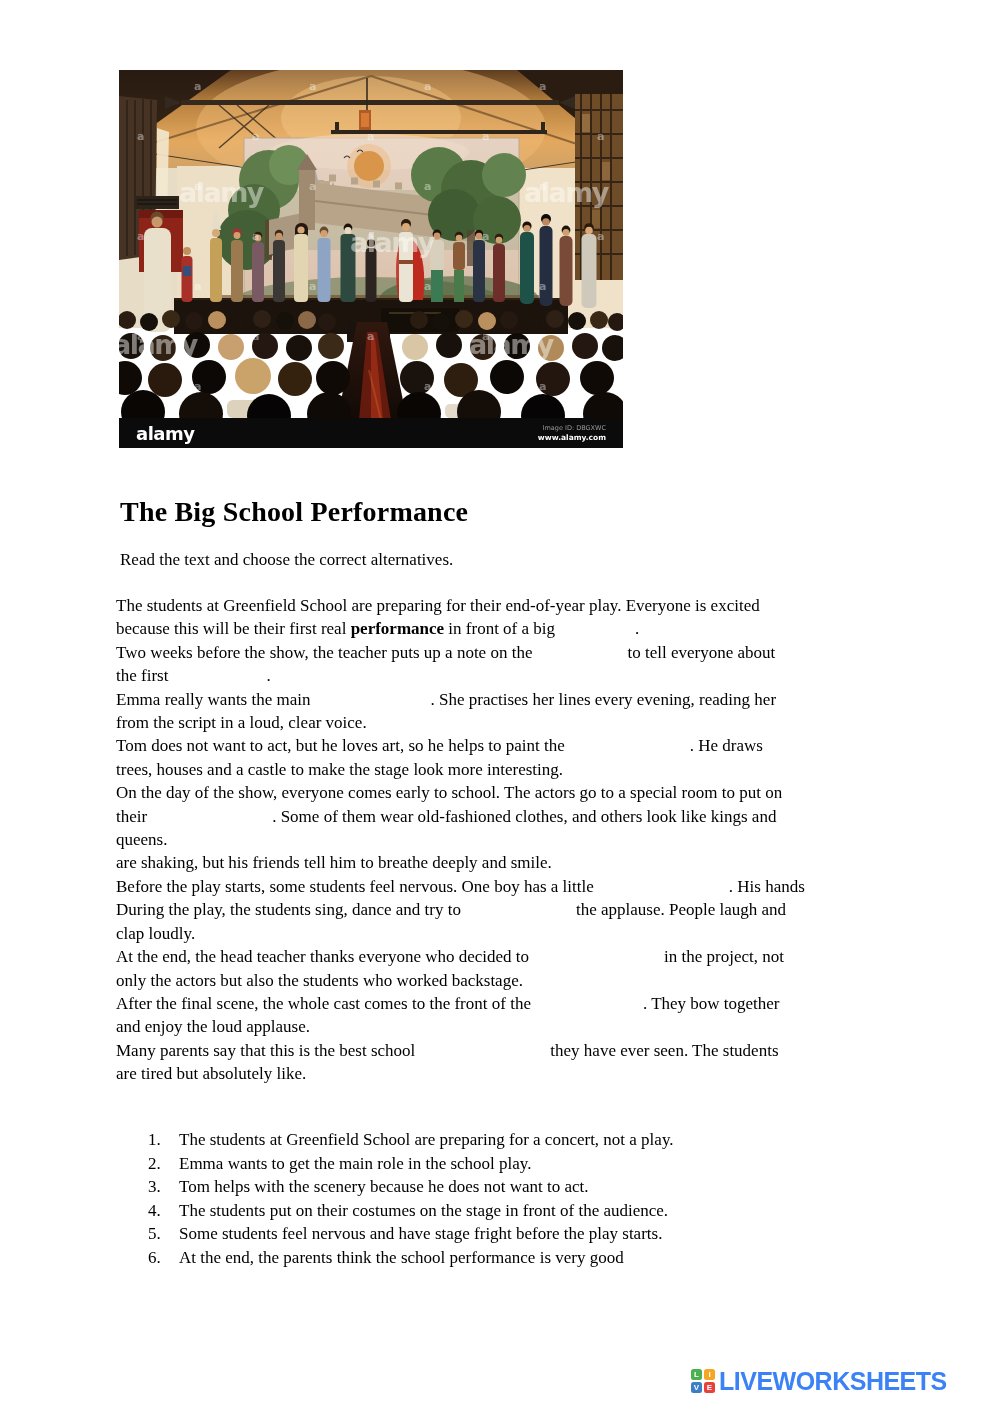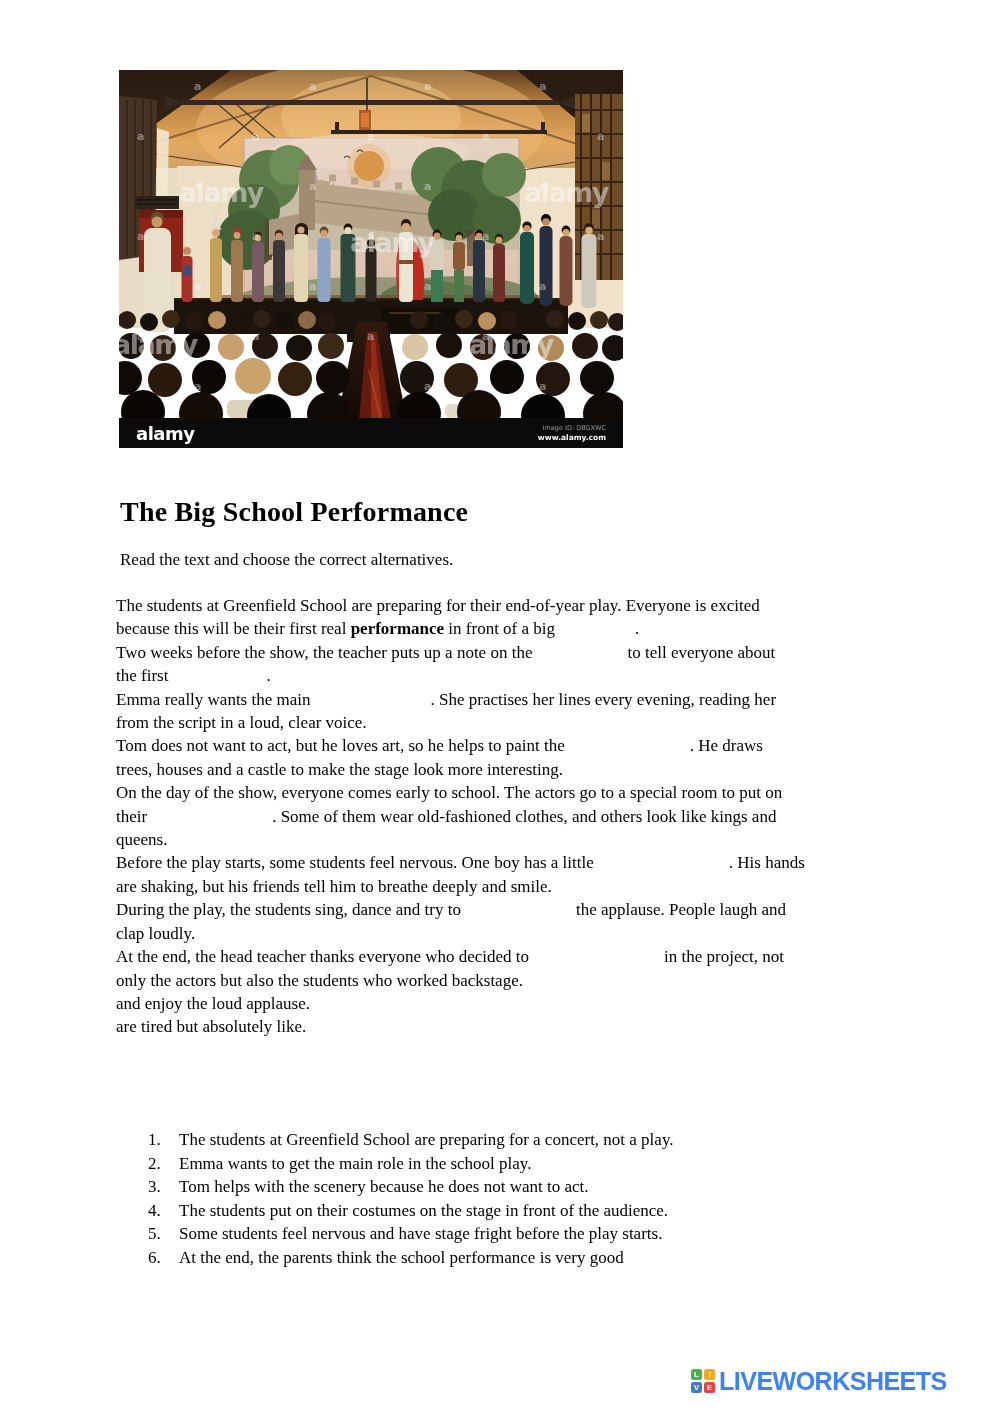--- a/index.html
+++ b/index.html
@@ -361,27 +361,29 @@
       <div class="pline"><span>because this will be their first real </span><b>performance</b><span> in front of a big</span><span class="gap" style="width: 80px;"></span><span>.</span></div>
       <div class="pline"><span>Two weeks before the show, the teacher puts up a note on the</span><span class="gap" style="width: 95px;"></span><span>to tell everyone about</span></div>
       <div class="pline"><span>the first</span><span class="gap" style="width: 98px;"></span><span>.</span></div>
       <div class="pline"><span>Emma really wants the main</span><span class="gap" style="width: 120px;"></span><span>. She practises her lines every evening, reading her</span></div>
       <div class="pline"><span>from the script in a loud, clear voice.</span></div>
       <div class="pline"><span>Tom does not want to act, but he loves art, so he helps to paint the</span><span class="gap" style="width: 125px;"></span><span>. He draws</span></div>
       <div class="pline"><span>trees, houses and a castle to make the stage look more interesting.</span></div>
       <div class="pline"><span>On the day of the show, everyone comes early to school. The actors go to a special room to put on</span></div>
       <div class="pline"><span>their</span><span class="gap" style="width: 125px;"></span><span>. Some of them wear old-fashioned clothes, and others look like kings and</span></div>
       <div class="pline"><span>queens.</span></div>
+      <div class="pline"><span>are shaking, but his friends tell him to breathe deeply and smile.</span></div>
       <div class="pline"><span>Before the play starts, some students feel nervous. One boy has a little</span><span class="gap" style="width: 135px;"></span><span>. His hands</span></div>
-      <div class="pline"><span>are shaking, but his friends tell him to breathe deeply and smile.</span></div>
       <div class="pline"><span>During the play, the students sing, dance and try to</span><span class="gap" style="width: 115px;"></span><span>the applause. People laugh and</span></div>
       <div class="pline"><span>clap loudly.</span></div>
       <div class="pline"><span>At the end, the head teacher thanks everyone who decided to</span><span class="gap" style="width: 135px;"></span><span>in the project, not</span></div>
       <div class="pline"><span>only the actors but also the students who worked backstage.</span></div>
+      <div class="pline"><span>After the final scene, the whole cast comes to the front of the</span><span class="gap" style="width: 112px;"></span><span>. They bow together</span></div>
       <div class="pline"><span>and enjoy the loud applause.</span></div>
+      <div class="pline"><span>Many parents say that this is the best school</span><span class="gap" style="width: 135px;"></span><span>they have ever seen. The students</span></div>
       <div class="pline"><span>are tired but absolutely like.</span></div>
     </div>
 
   <div class="questions">
     <div class="qrow"><span class="qnum">1.</span><span>The students at Greenfield School are preparing for a concert, not a play.</span></div>
     <div class="qrow"><span class="qnum">2.</span><span>Emma wants to get the main role in the school play.</span></div>
     <div class="qrow"><span class="qnum">3.</span><span>Tom helps with the scenery because he does not want to act.</span></div>
     <div class="qrow"><span class="qnum">4.</span><span>The students put on their costumes on the stage in front of the audience.</span></div>
     <div class="qrow"><span class="qnum">5.</span><span>Some students feel nervous and have stage fright before the play starts.</span></div>
     <div class="qrow"><span class="qnum">6.</span><span>At the end, the parents think the school performance is very good</span></div>

